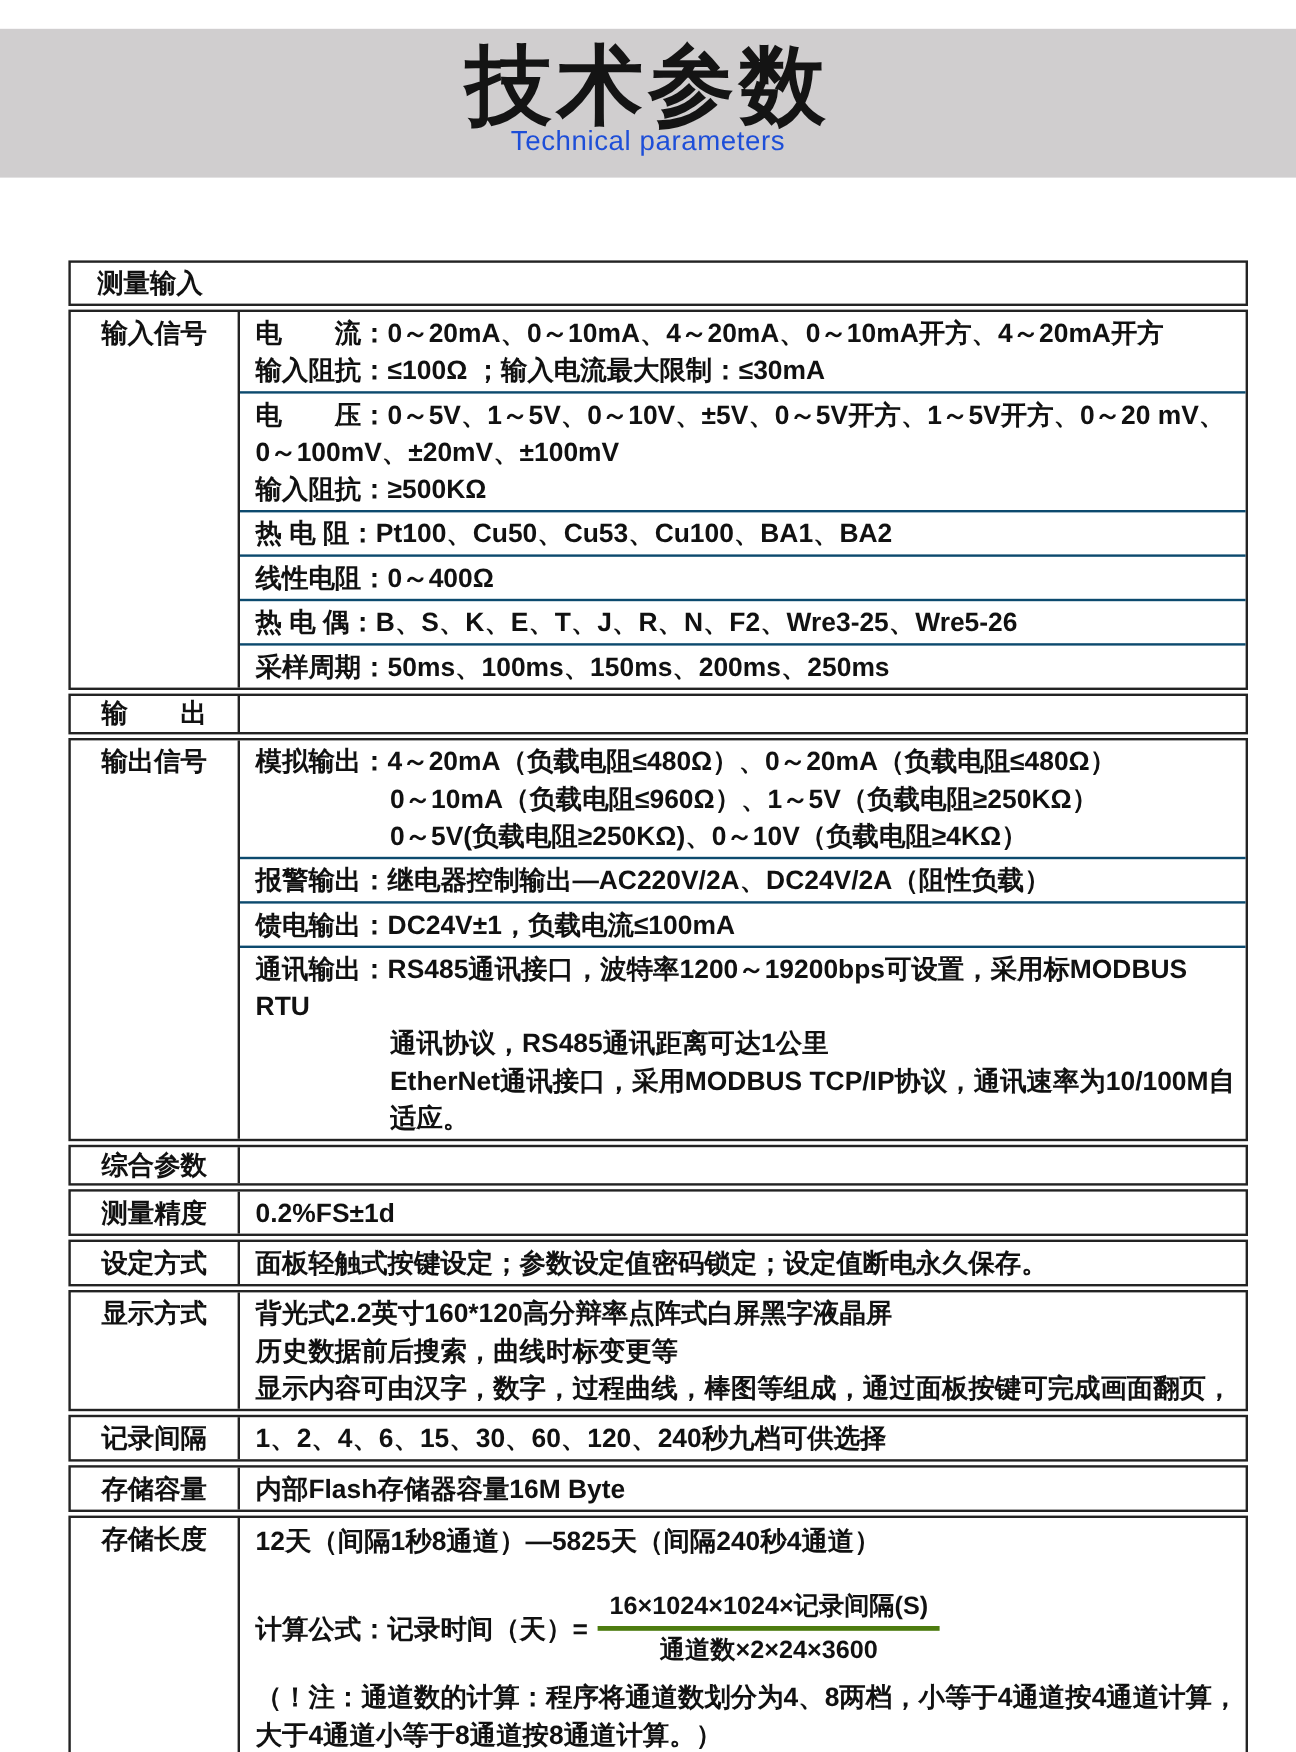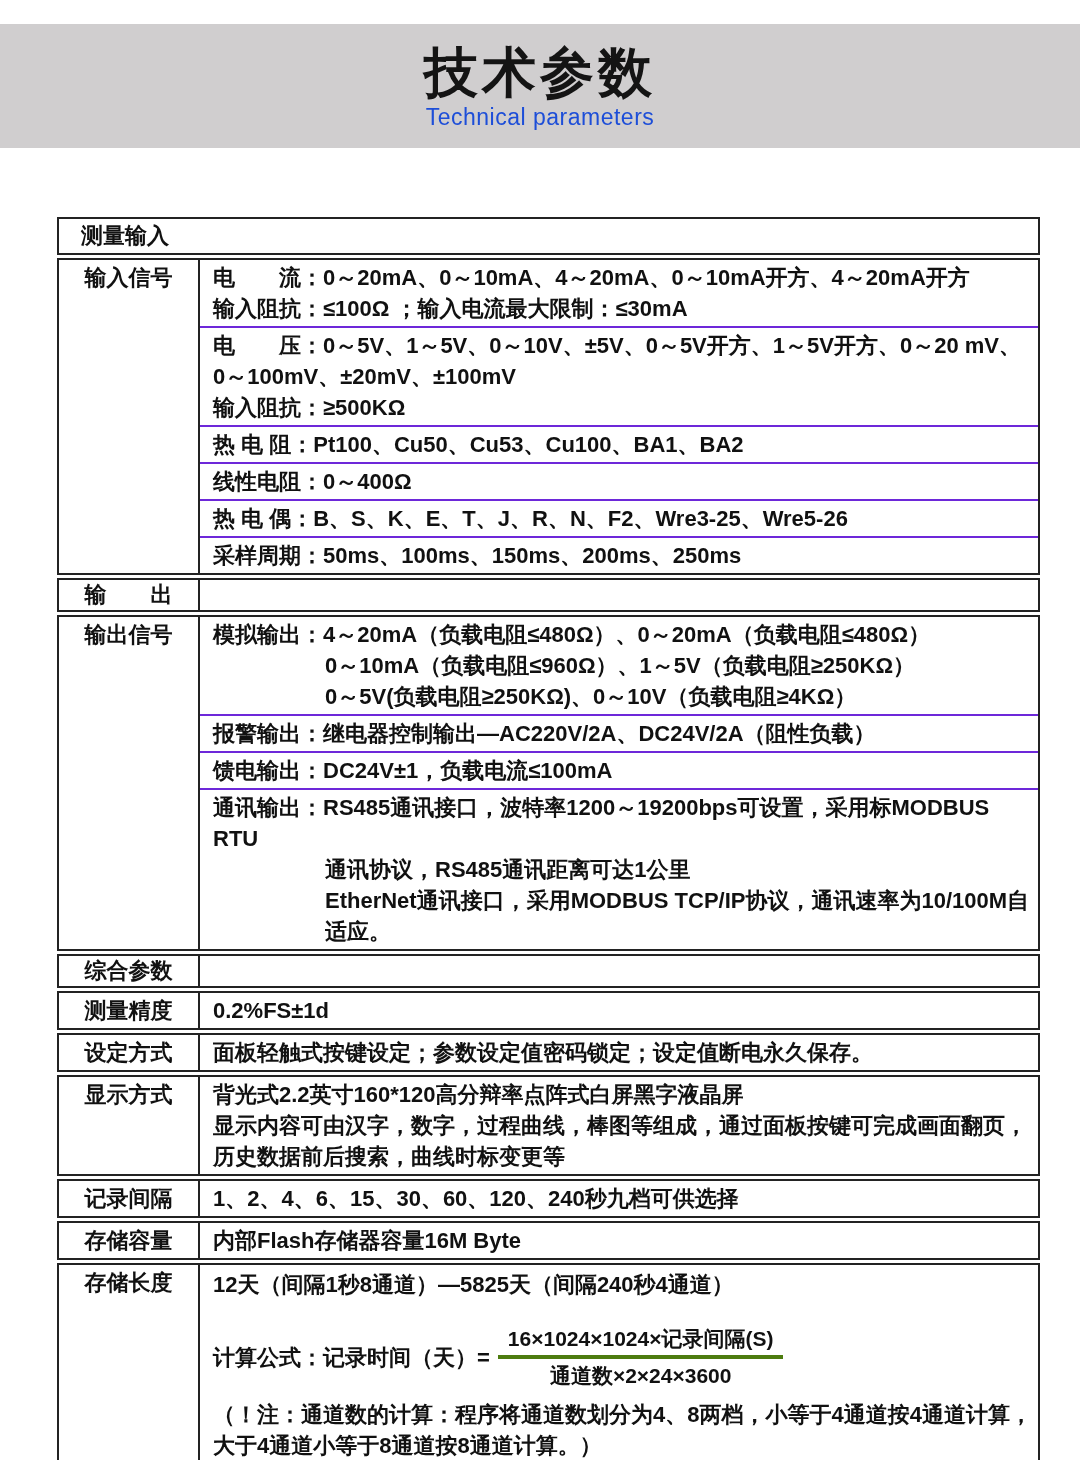--- a/index.html
+++ b/index.html
@@ -11,21 +11,21 @@
     overflow: hidden;
   }
   .title-band {
     margin-top: 24px;
     width: 1080px; height: 124px;
     background: #d0cecf;
     display: flex; flex-direction: column;
     align-items: center; justify-content: center;
   }
   .title {
-    font-size: 54px; font-weight: 800; letter-spacing: 4px; color: #141414;
+    font-size: 72px; font-weight: 800; letter-spacing: 4px; color: #141414;
     line-height: 60px;
   }
   .subtitle {
     font-size: 23px; font-weight: 400; color: #1d4ed8; letter-spacing: 0.5px;
     margin-top: 2px;
   }
   .spec-table {
     margin: 69px 40px 0 42px;
     width: 998px;
     font-weight: 600;
@@ -48,21 +48,21 @@
     flex: 0 0 141px; width: 141px;
     border-right: 2px solid #232323;
     display: flex; align-items: center; justify-content: center;
     text-align: right;
     line-height: 30px;
     white-space: pre-wrap;
   }
   .lbl.top { align-items: flex-start; padding-top: 3px; }
   .content { flex: 1 1 auto; min-width: 0; }
   .subcell { padding: 2px 6px 2px 13px; }
-  .subcell + .subcell { border-top: 2px solid #6d28d9; }
+  .subcell + .subcell { border-top: 2px solid #0c4a6e; }
   .line { line-height: 31px; white-space: pre-wrap; }
   .line.indent { padding-left: 112px; }
   .simple-content { padding: 2px 6px 2px 13px; display: flex; flex-direction: column; justify-content: center; }
   .storage-content { padding: 4px 6px 6px 13px; }
   .spacer { height: 22px; }
   .formula-row { display: flex; align-items: center; margin: 4px 0 10px 0; }
   .formula-prefix { line-height: 31px; white-space: pre-wrap; }
   .frac { display: inline-flex; flex-direction: column; text-align: center; margin-left: 8px; font-size: 21px; }
   .frac .num { border-bottom: 4px solid #4d7c0f; padding: 0 10px 3px 10px; line-height: 26px; }
   .frac .den { padding-top: 4px; line-height: 26px; }
@@ -151,22 +151,22 @@
     <div class="lbl">设定方式</div>
     <div class="content simple-content">
       <div class="line">面板轻触式按键设定；参数设定值密码锁定；设定值断电永久保存。</div>
     </div>
   </div>
 
   <div class="trow">
     <div class="lbl top">显示方式</div>
     <div class="content simple-content">
       <div class="line">背光式2.2英寸160*120高分辩率点阵式白屏黑字液晶屏</div>
+      <div class="line">历史数据前后搜索，曲线时标变更等</div>
       <div class="line">显示内容可由汉字，数字，过程曲线，棒图等组成，通过面板按键可完成画面翻页，</div>
-      <div class="line">历史数据前后搜索，曲线时标变更等</div>
     </div>
   </div>
 
   <div class="trow">
     <div class="lbl">记录间隔</div>
     <div class="content simple-content">
       <div class="line">1、2、4、6、15、30、60、120、240秒九档可供选择</div>
     </div>
   </div>
 

